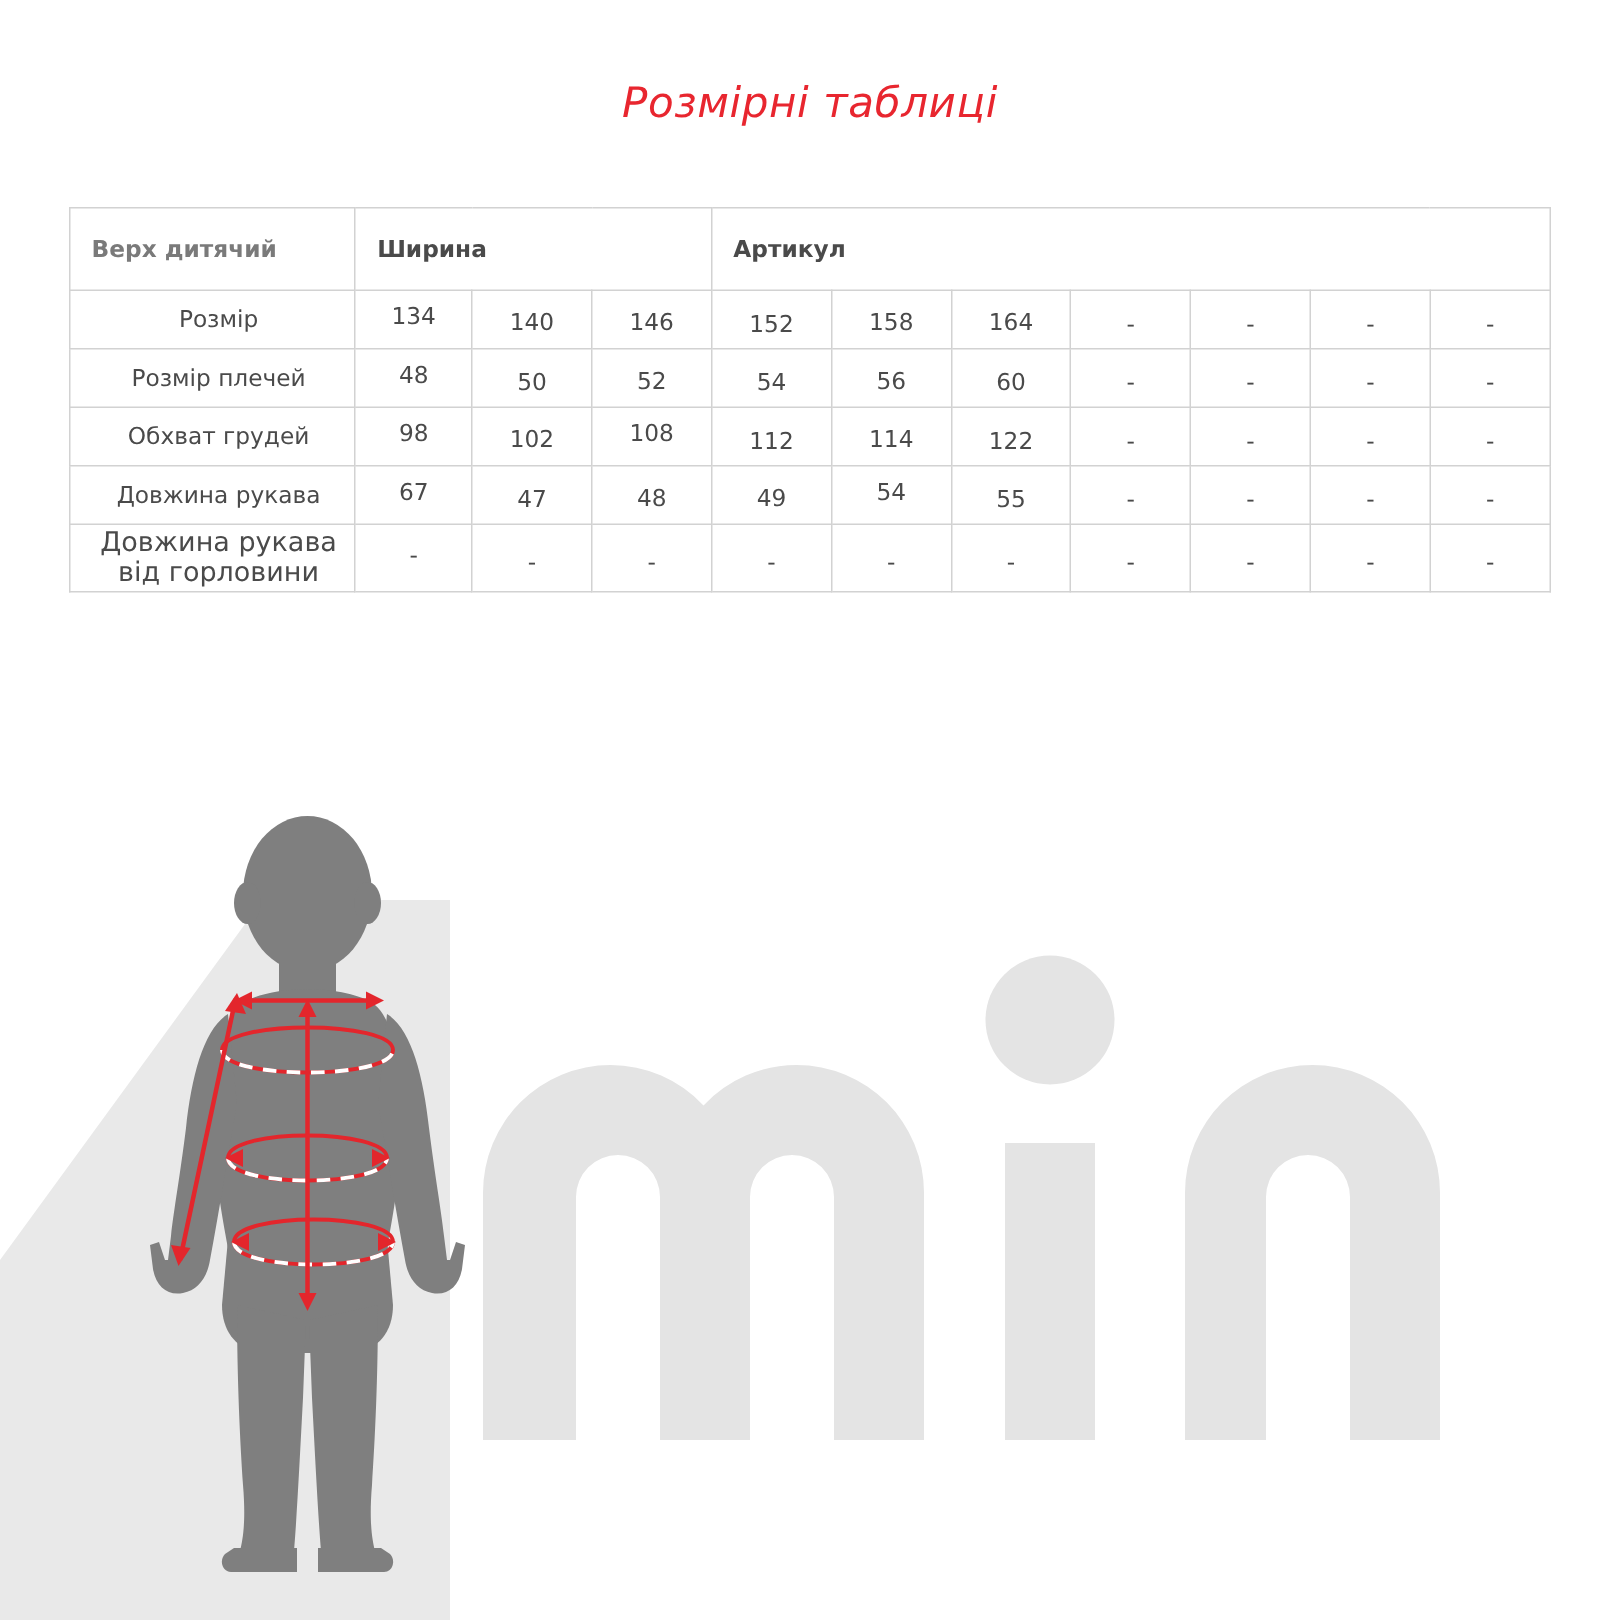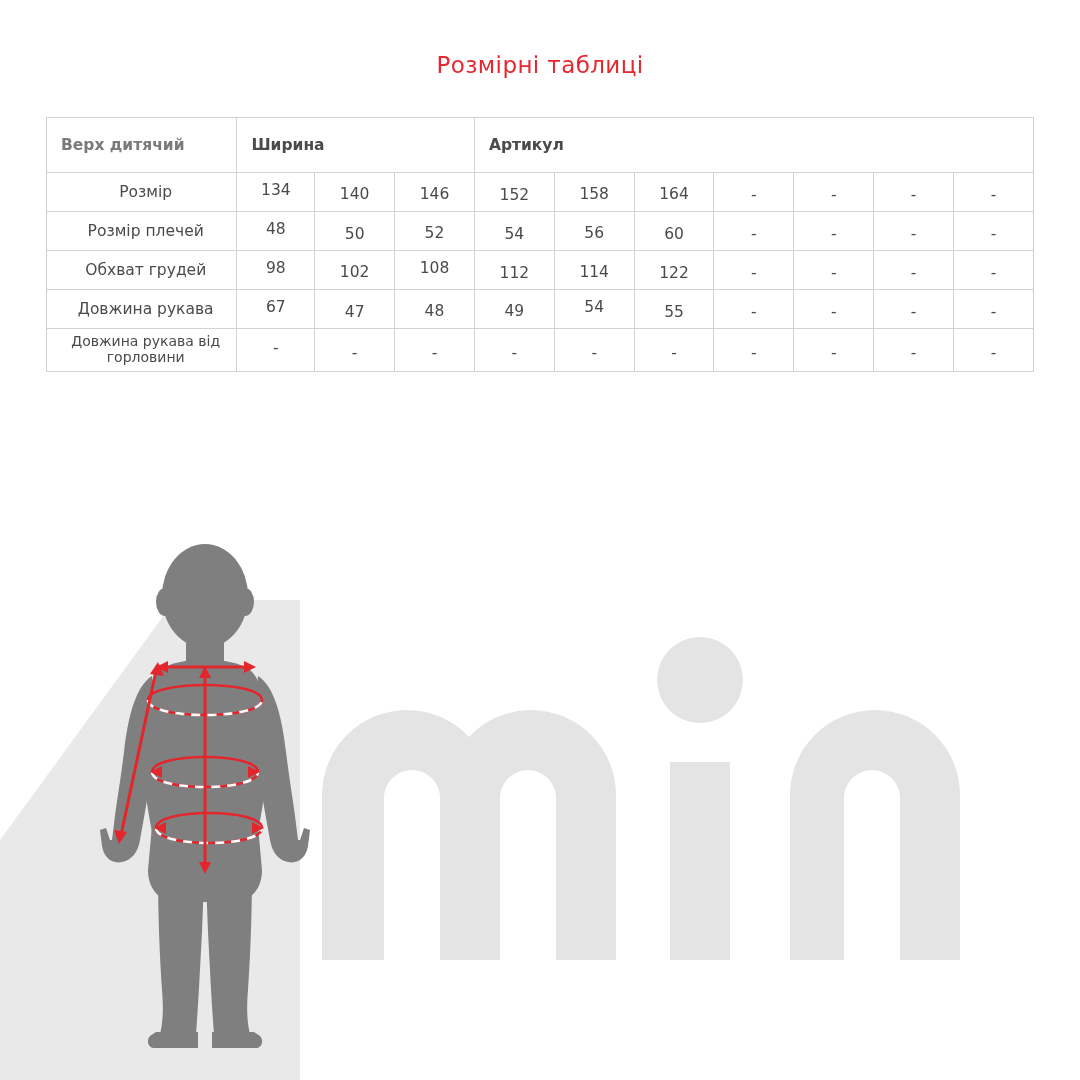--- a/index.html
+++ b/index.html
@@ -16,31 +16,32 @@
   }
 
   
   .title {
     position: absolute;
     top: 52px;
     left: 0;
     width: 1080px;
     text-align: center;
     color: #e8262f;
-    font-size: 23px;
+    font-size: 28px;
     font-weight: 400;
     letter-spacing: 0.4px;
     font-family: "DejaVu Sans", "Liberation Sans", sans-serif;
+    font-style: italic;
   }
 
   
   .table-wrap {
     position: absolute;
     left: 46px;
-    top: 117px;
+    top: 138px;
     width: 988px;
   }
   table.size-table {
     border-collapse: collapse;
     width: 988px;
     table-layout: fixed;
   }
   table.size-table td {
     border: 1px solid #d2d2d2;
     height: 38px;
@@ -63,21 +64,21 @@
     font-weight: bold;
     color: #7a7a7a;
   }
   .rowlabel {
     text-align: right;
     padding-left: 10px !important;
     color: #4a4a4a;
     font-size: 15.5px;
   }
   .rowlabel.two-line {
-    font-size: 14px;
+    font-size: 18px;
     line-height: 1.12;
     padding-top: 2px;
     padding-bottom: 2px;
   }
   .val { font-size: 16px; color: #444; }
   .dash { font-size: 15px; color: #555; }
 
   
   .j1 { position: relative; top: -2px; }
   .j2 { position: relative; top: 2px; }

